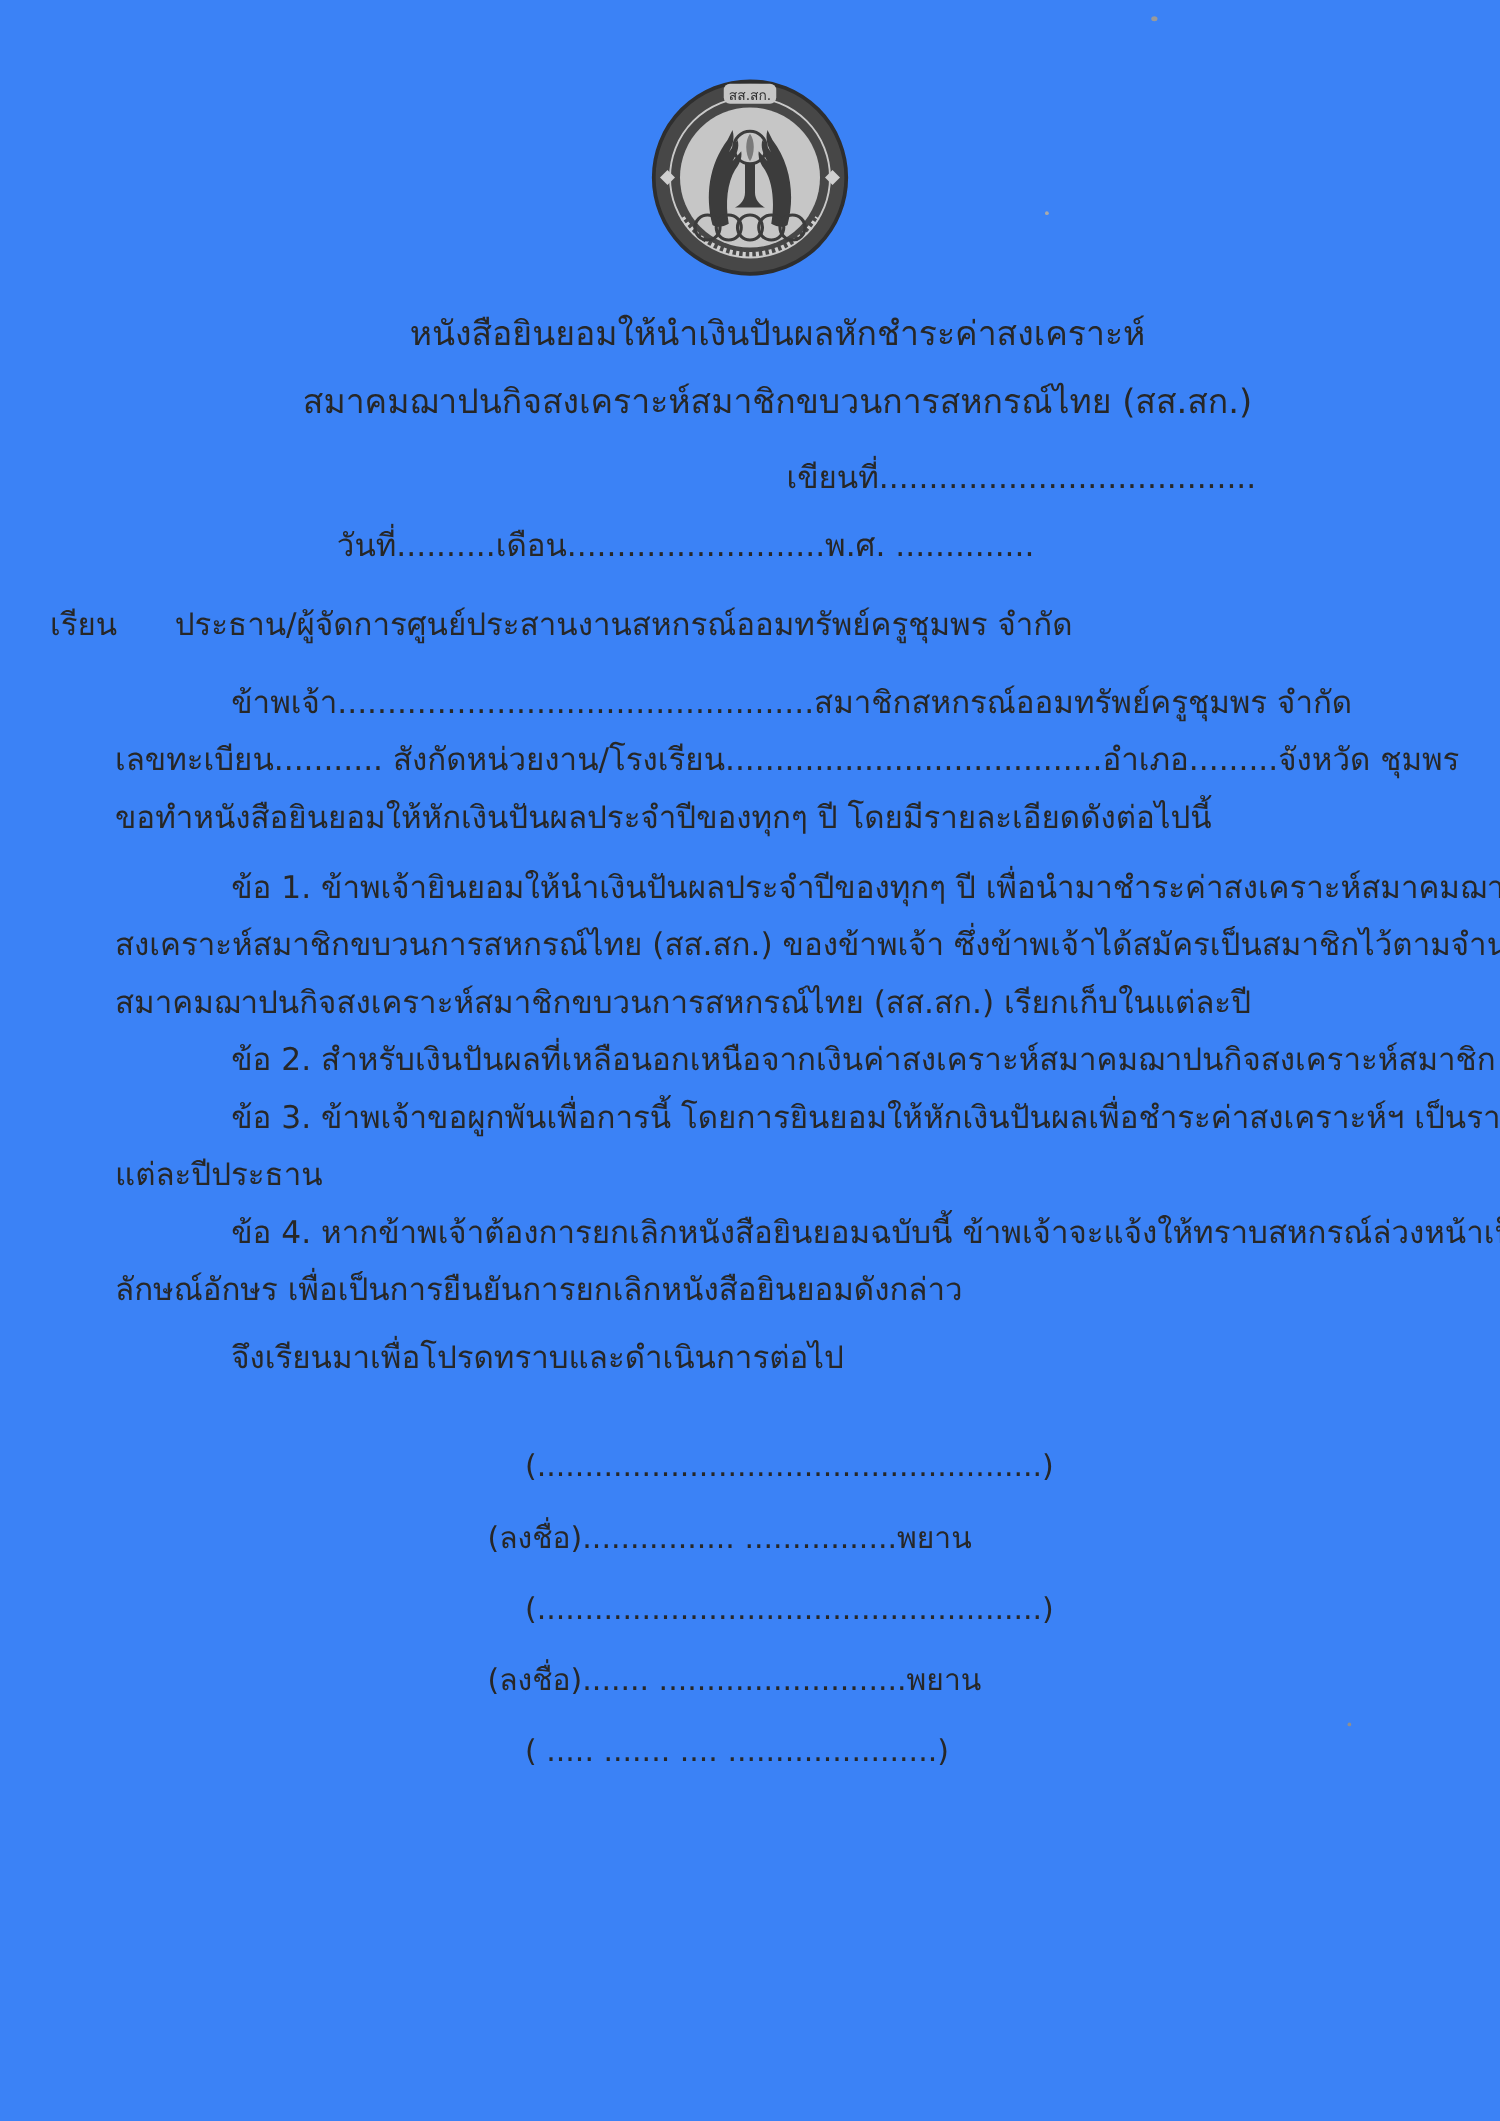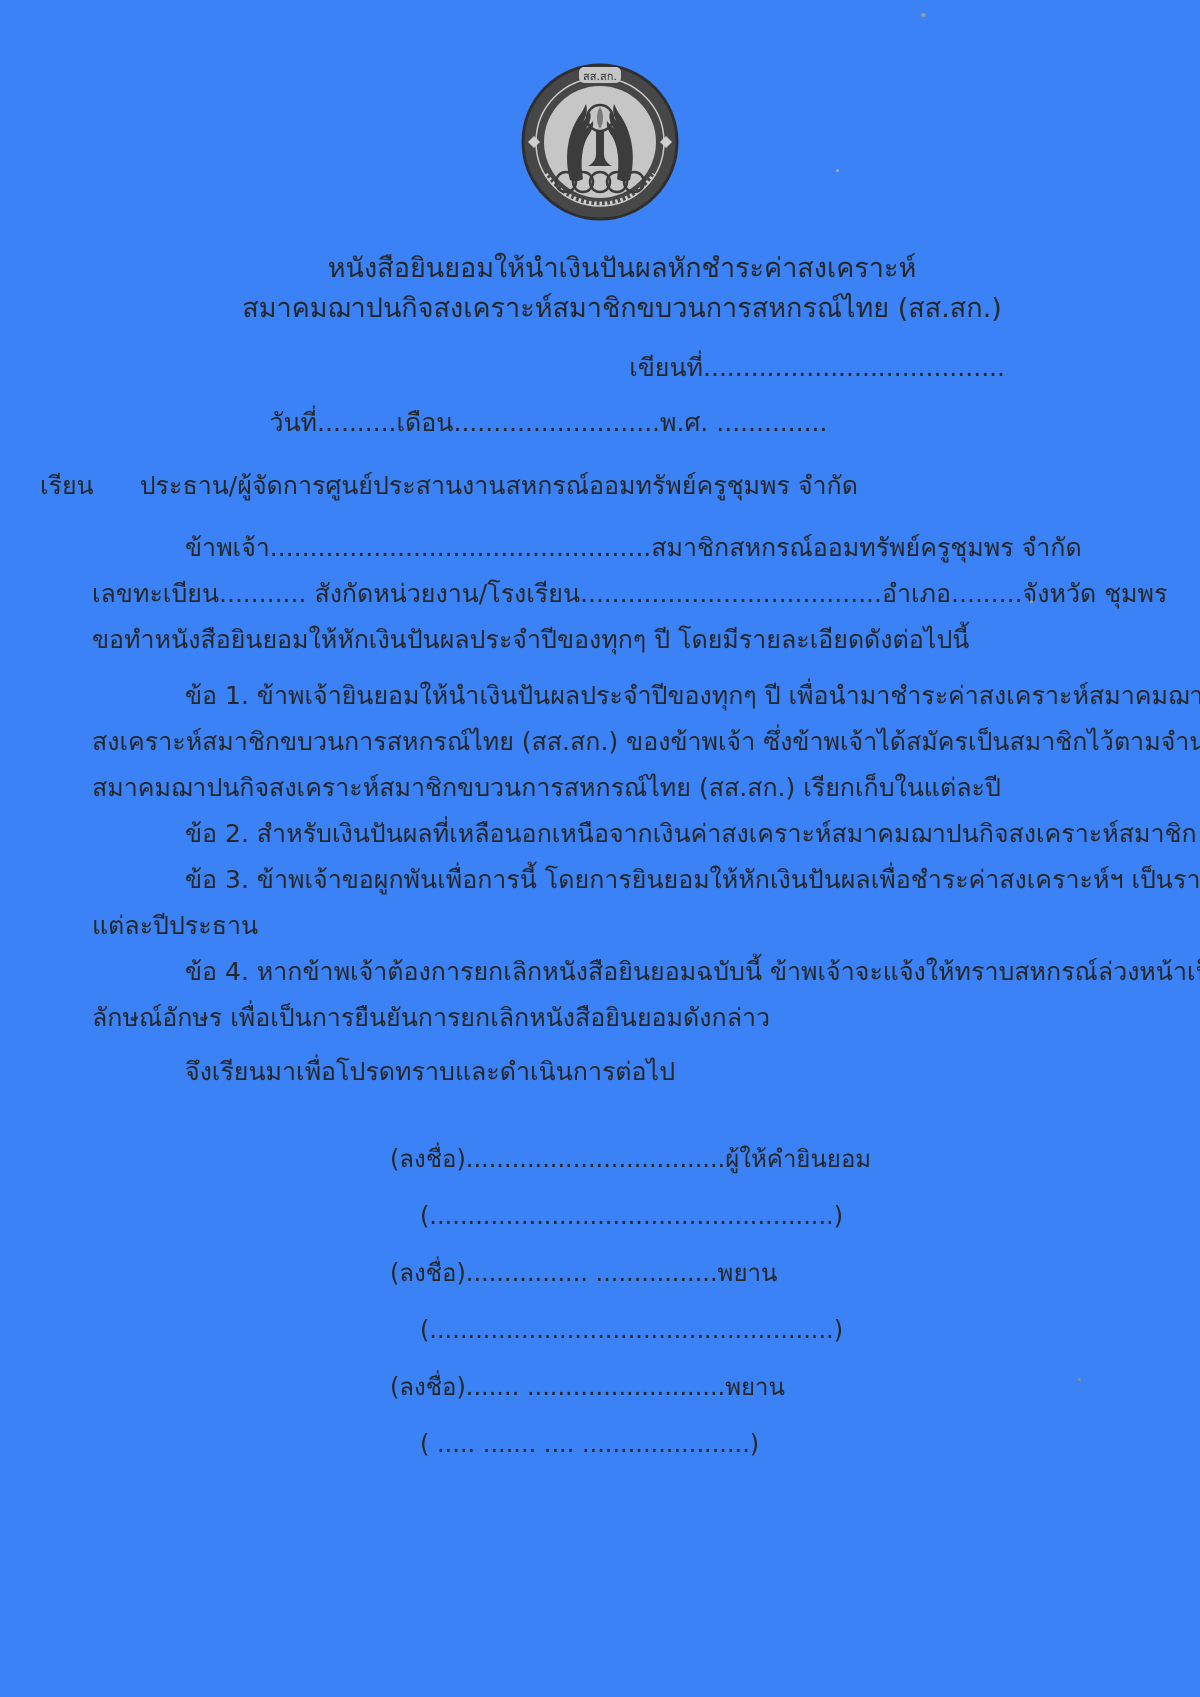--- a/index.html
+++ b/index.html
@@ -9,21 +9,21 @@
     width:1200px; height:1697px;
     margin:0 auto;
     background:#3b82f6;
     color:#272727;
     font-family:"DejaVu Sans","Liberation Sans",sans-serif;
     overflow:hidden;
   }
   .logo-wrap { width:160px; height:160px; margin:62px auto 0; }
   .title { text-align:center; font-size:27px; line-height:40px; white-space:nowrap;padding-left:44px; }
   .title.t1 { margin-top:26px; }
-  .title.t2 { }
+  .title.t2 { margin-top:14px; }
   .written-at {
     margin:24px 195px 0 92px;
     text-align:right; font-size:25px; line-height:31px; white-space:nowrap;
   }
   .date-line {
     margin:24px 195px 0 92px;
     text-align:center; font-size:25px; line-height:31px; white-space:nowrap;
   }
   .salutation { margin:32px 0 0 40px; font-size:25px; line-height:31px; white-space:nowrap; }
   .salutation .label { display:inline-block; margin-right:46px; }
@@ -96,21 +96,20 @@
     <div class="line indent">ข้อ 2. สำหรับเงินปันผลที่เหลือนอกเหนือจากเงินค่าสงเคราะห์สมาคมฌาปนกิจสงเคราะห์สมาชิก</div>
     <div class="line indent">ข้อ 3. ข้าพเจ้าขอผูกพันเพื่อการนี้ โดยการยินยอมให้หักเงินปันผลเพื่อชำระค่าสงเคราะห์ฯ เป็นรายปีใน</div>
     <div class="line">แต่ละปีประธาน</div>
     <div class="line indent">ข้อ 4. หากข้าพเจ้าต้องการยกเลิกหนังสือยินยอมฉบับนี้ ข้าพเจ้าจะแจ้งให้ทราบสหกรณ์ล่วงหน้าเป็นลาย</div>
     <div class="line">ลักษณ์อักษร เพื่อเป็นการยืนยันการยกเลิกหนังสือยินยอมดังกล่าว</div>
   </div>
 
   <div class="closing-line">จึงเรียนมาเพื่อโปรดทราบและดำเนินการต่อไป</div>
 
   <div class="signatures">
-    <div class="sig-row">(ลงชื่อ)..................................ผู้ให้คำยินยอม</div>
     <div class="sig-row name-row">(.....................................................)</div>
     <div class="sig-row">(ลงชื่อ)................ ................พยาน</div>
     <div class="sig-row name-row">(.....................................................)</div>
     <div class="sig-row">(ลงชื่อ)....... ..........................พยาน</div>
     <div class="sig-row name-row">( ..... ....... .... ......................)</div>
   </div>
 
 </div>
 
 </body></html>

